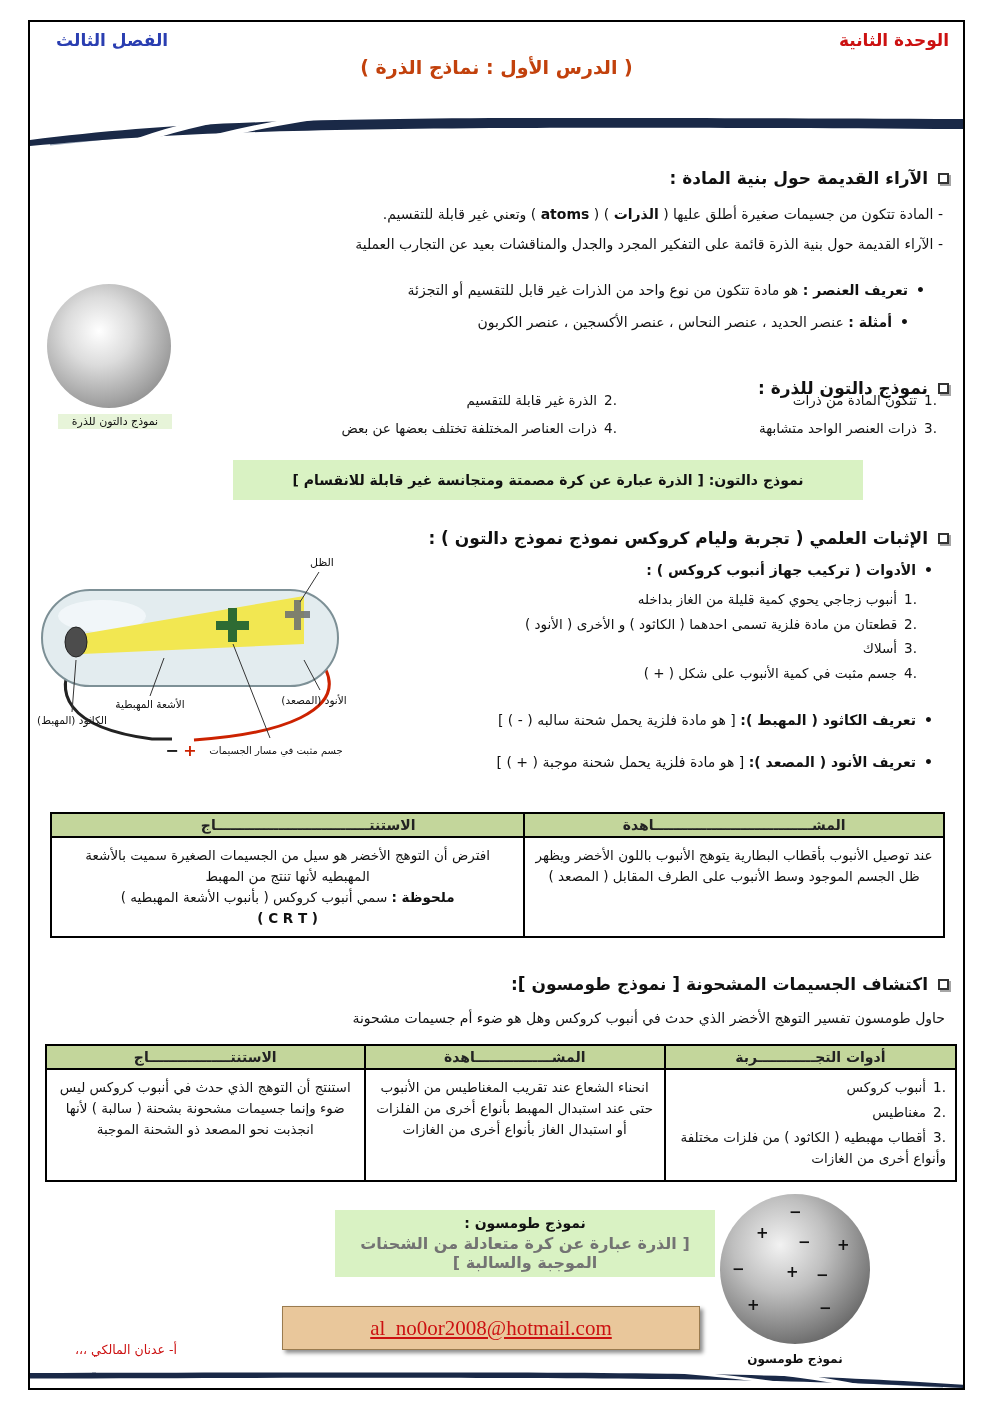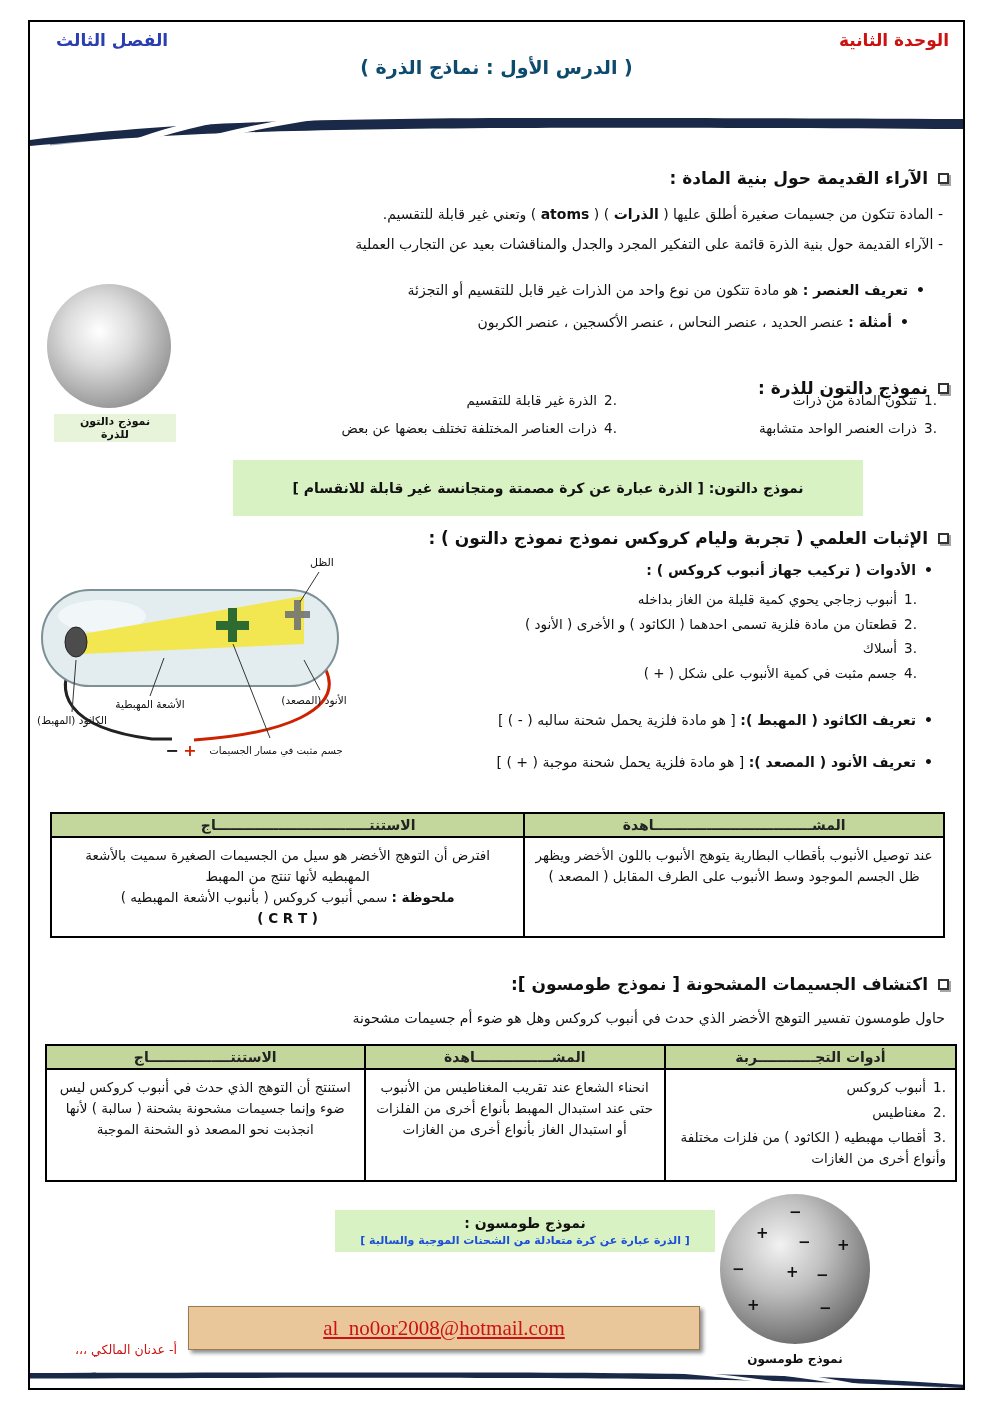--- a/index.html
+++ b/index.html
@@ -7,21 +7,21 @@
   .page {
     position:relative; width:992px; height:1403px; background:#fff;
     font-family:"DejaVu Sans", sans-serif; direction:rtl; color:#111; overflow:hidden;
   }
   .frame { position:absolute; top:20px; right:27px; left:28px; bottom:13px; border:2px solid #000; }
   .content { position:absolute; top:22px; right:29px; left:30px; bottom:15px; }
   .abs { position:absolute; }
 
   .unit { top:8px; right:14px; color:#cc1111; font-weight:bold; font-size:17px; }
   .chapter { top:8px; left:26px; color:#2a3eb1; font-weight:bold; font-size:17px; }
-  .lesson-title { top:34px; right:0; left:0; text-align:center; color:#0c4a6e; font-weight:bold; font-size:19px; }
+  .lesson-title { top:34px; right:0; left:0; text-align:center; color:#c2410c; font-weight:bold; font-size:19px; }
 
   .swoosh-top { top:88px; left:0; width:933px; height:36px; }
   .swoosh-bottom { top:1346px; left:0; width:933px; height:20px; transform:scaleX(-1); }
 
   .sec-title { font-weight:bold; font-size:17px; color:#111; }
   .chk { display:inline-block; width:11px; height:11px; border:2px solid #333;
          box-shadow:2px 2px 0 rgba(0,0,0,0.35); margin-left:10px; }
 
   .t { font-size:14px; line-height:1.5; }
   .bold { font-weight:bold; }
@@ -31,26 +31,26 @@
 
   .s1-title { top:146px; right:14px; }
   .s1-line1 { top:182px; right:20px; }
   .s1-line2 { top:212px; right:20px; }
   .s1-def   { top:258px; right:38px; }
   .s1-ex    { top:290px; right:54px; }
 
   .dalton-wrap { top:262px; left:12px; width:134px; text-align:center; }
   .dalton-sphere { width:124px; height:124px; border-radius:50%; margin:0 auto;
     background:radial-gradient(circle at 42% 38%, #ffffff 0%, #dcdcdc 32%, #a2a2a2 68%, #6b6b6b 100%); }
-  .sphere-caption { margin-top:6px; font-size:11px; font-weight:bold; background:#e7f4d9; display:inline-block; padding:1px 14px;margin-left:12px; }
+  .sphere-caption { margin-top:6px; font-size:11px; font-weight:normal; background:#e7f4d9; display:inline-block; padding:1px 14px;margin-left:12px; }
 
   .s2-title { top:356px; right:14px; }
   .points { top:368px; right:26px; display:grid; grid-template-columns:320px 330px; row-gap:8px; }
   .points .t { font-size:13.5px; }
-  .gbox { background:#d9f2c3; text-align:center; font-weight:bold; font-size:14px; padding:20px 8px; }
+  .gbox { background:#d9f2c3; text-align:center; font-weight:bold; font-size:14px; padding:12px 8px; }
   .gbox1 { top:438px; right:100px; width:630px; }
 
   .s3-title { top:506px; right:14px; }
   .tools-label { top:540px; right:30px; font-size:14px; }
   .tools-list { top:568px; right:46px; width:590px; }
   .tools-list .row { margin-bottom:5px; font-size:13.5px; line-height:1.45; }
   .cath-def { top:688px; right:30px; }
   .anod-def { top:730px; right:30px; }
 
   .tube-svg { top:520px; left:2px; width:320px; height:240px; }
@@ -67,31 +67,31 @@
   .table2 .col-obs2 { width:33%; }
   .table2 .col-con2 { width:35%; }
   .tools-cell { text-align:right; }
   .tools-cell .row { margin-bottom:4px; }
   .crt { font-weight:bold; direction:ltr; unicode-bidi:isolate; display:inline-block; }
 
   .s4-title { top:952px; right:14px; }
   .s4-intro { top:986px; right:18px; }
 
   .thomson-box { top:1188px; right:248px; width:380px; padding:5px 0; }
-  .thomson-box .l2 { font-size:11px; color:#1d4ed8; margin-top:3px; }
+  .thomson-box .l2 { font-size:16px; color:#737373; margin-top:3px; }
   .thomson-wrap { top:1172px; left:685px; width:160px; text-align:center; }
   .thomson-sphere { position:relative; width:150px; height:150px; border-radius:50%; margin:0 auto;
     background:radial-gradient(circle at 40% 34%, #f2f2f2 0%, #bfbfbf 35%, #7d7d7d 68%, #3f3f3f 98%); }
   .q { position:absolute; font-size:15px; font-weight:bold; color:#111; }
   .q1 { top:6%;  left:46%; } .q2 { top:20%; left:24%; } .q3 { top:28%; left:78%; }
   .q4 { top:44%; left:8%;  } .q5 { top:46%; left:44%; } .q6 { top:48%; left:64%; }
   .q7 { top:68%; left:18%; } .q8 { top:70%; left:66%; } .q9 { top:26%; left:52%; }
   .thomson-caption { margin-top:8px; font-size:12px; font-weight:bold; }
 
-  .email-box { top:1284px; right:263px; width:512px; height:44px; background:#e9c79b;
+  .email-box { top:1284px; right:263px; width:418px; height:44px; background:#e9c79b;
     border:1px solid #9a7b4f; box-shadow:3px 3px 4px rgba(0,0,0,0.45);
     display:flex; align-items:center; justify-content:center; }
   .email-link { font-family:"Liberation Serif", serif; font-size:21px; color:#cc1111;
     text-decoration:underline; direction:ltr; unicode-bidi:isolate; }
   .author { top:1320px; left:45px; right:auto; color:#cc1111; font-weight:normal; font-size:12.5px; }
 </style>
 </head>
 <body>
 
 <div class="page">

